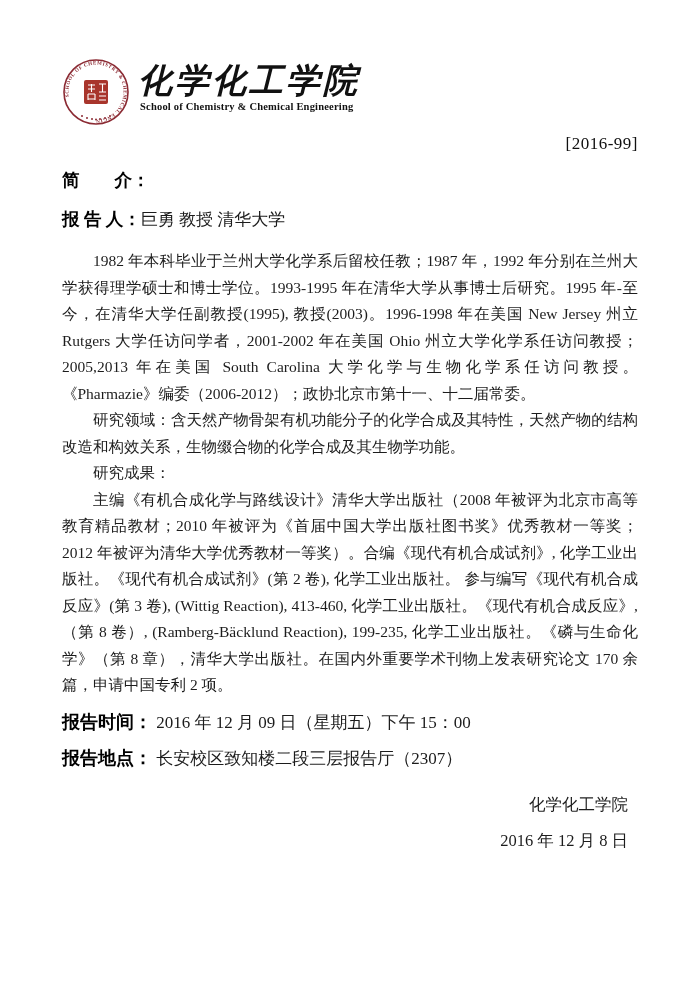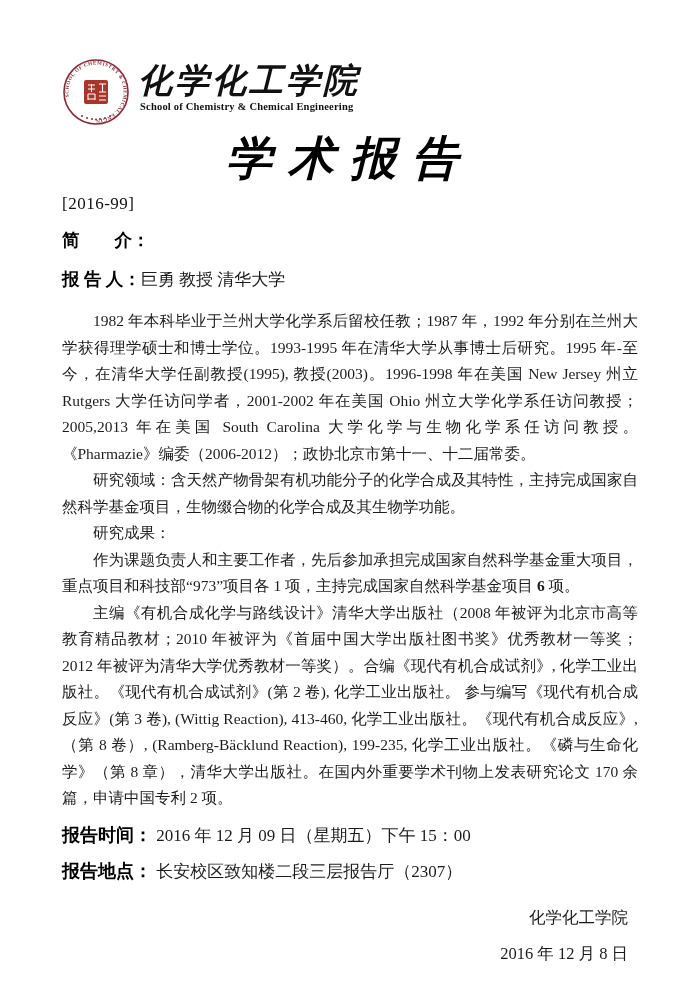--- a/index.html
+++ b/index.html
@@ -47,21 +47,21 @@
     text-align: center;
     font-size: 46px;
     font-weight: 900;
     font-style: italic;
     letter-spacing: 16px;
     margin-top: 2px;
     line-height: 58px;
     color: #000;
   }
   .issue-no {
-    text-align: left;
+    text-align: right;
     font-size: 17px;
     margin-top: 6px;
     letter-spacing: 0.5px;
     color: #111;
   }
 
   
   .field-line {
     margin-top: 14px;
     font-size: 17px;
@@ -136,37 +136,35 @@
           <circle cx="43" cy="60" r="1"></circle>
         <circle cx="48" cy="58" r="1"></circle>
       </g>
     </svg>
     <div class="org-block">
       <div class="org-cn">化学化工学院</div>
       <div class="org-en">School of Chemistry &amp; Chemical Engineering</div>
     </div>
   </div>
 
-  <div class="doc-title">学术报告</div>
   <div class="issue-no">[2016-99]</div>
 
 
   <div class="field-line">
     <span class="field-label">简　　介：</span>
   </div>
 
   <div class="field-line">
     <span class="field-label">报 告 人：</span><span class="field-value">巨勇  教授  清华大学</span>
   </div>
 
   <div class="body-text">
     <p>1982 年本科毕业于兰州大学化学系后留校任教；1987 年，1992 年分别在兰州大学获得理学硕士和博士学位。1993-1995 年在清华大学从事博士后研究。1995 年-至今，在清华大学任副教授(1995), 教授(2003)。1996-1998 年在美国 New Jersey 州立 Rutgers 大学任访问学者，2001-2002 年在美国 Ohio 州立大学化学系任访问教授；2005,2013 年在美国 South Carolina 大学化学与生物化学系任访问教授。《Pharmazie》编委（2006-2012）；政协北京市第十一、十二届常委。</p>
-    <p><span class="inline-bold-label">研究领域：</span><span>含天然产物骨架有机功能分子的化学合成及其特性，主持完成国家自然科学基金项目，生物缀合物的化学合成及其生物学功能。</span></p>
+    <p><span class="inline-bold-label">研究领域：</span><span>含天然产物骨架有机功能分子的化学合成及其特性，天然产物的结构改造和构效关系，生物缀合物的化学合成及其生物学功能。</span></p>
     <p><span class="inline-bold-label">研究成果：</span></p>
-    <p><span>作为课题负责人和主要工作者，先后参加承担完成国家自然科学基金重大项目，重点项目和科技部“973”项目各 1 项，主持完成国家自然科学基金项目 </span><span class="bold">6</span><span> 项。</span></p>
     <p>主编《有机合成化学与路线设计》清华大学出版社（2008 年被评为北京市高等教育精品教材；2010 年被评为《首届中国大学出版社图书奖》优秀教材一等奖；2012 年被评为清华大学优秀教材一等奖）。合编《现代有机合成试剂》, 化学工业出版社。《现代有机合成试剂》(第 2 卷), 化学工业出版社。 参与编写《现代有机合成反应》(第 3 卷), (Wittig Reaction), 413-460, 化学工业出版社。《现代有机合成反应》, （第 8 卷）, (Ramberg-Bäcklund Reaction), 199-235, 化学工业出版社。《磷与生命化学》（第 8 章），清华大学出版社。在国内外重要学术刊物上发表研究论文 170 余篇，申请中国专利 2 项。</p>
   </div>
 
   <div class="meta-line">
     <span class="field-label">报告时间：</span>
     <span class="field-value">2016 年 12 月 09 日（星期五）下午 15：00</span>
   </div>
 
   <div class="meta-line">
     <span class="field-label">报告地点：</span>

